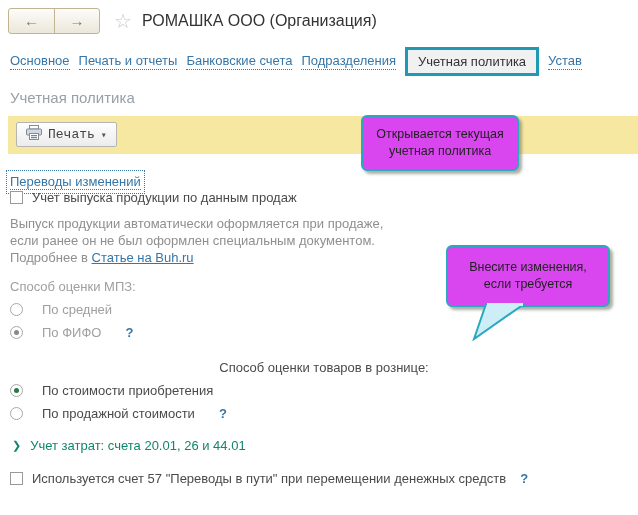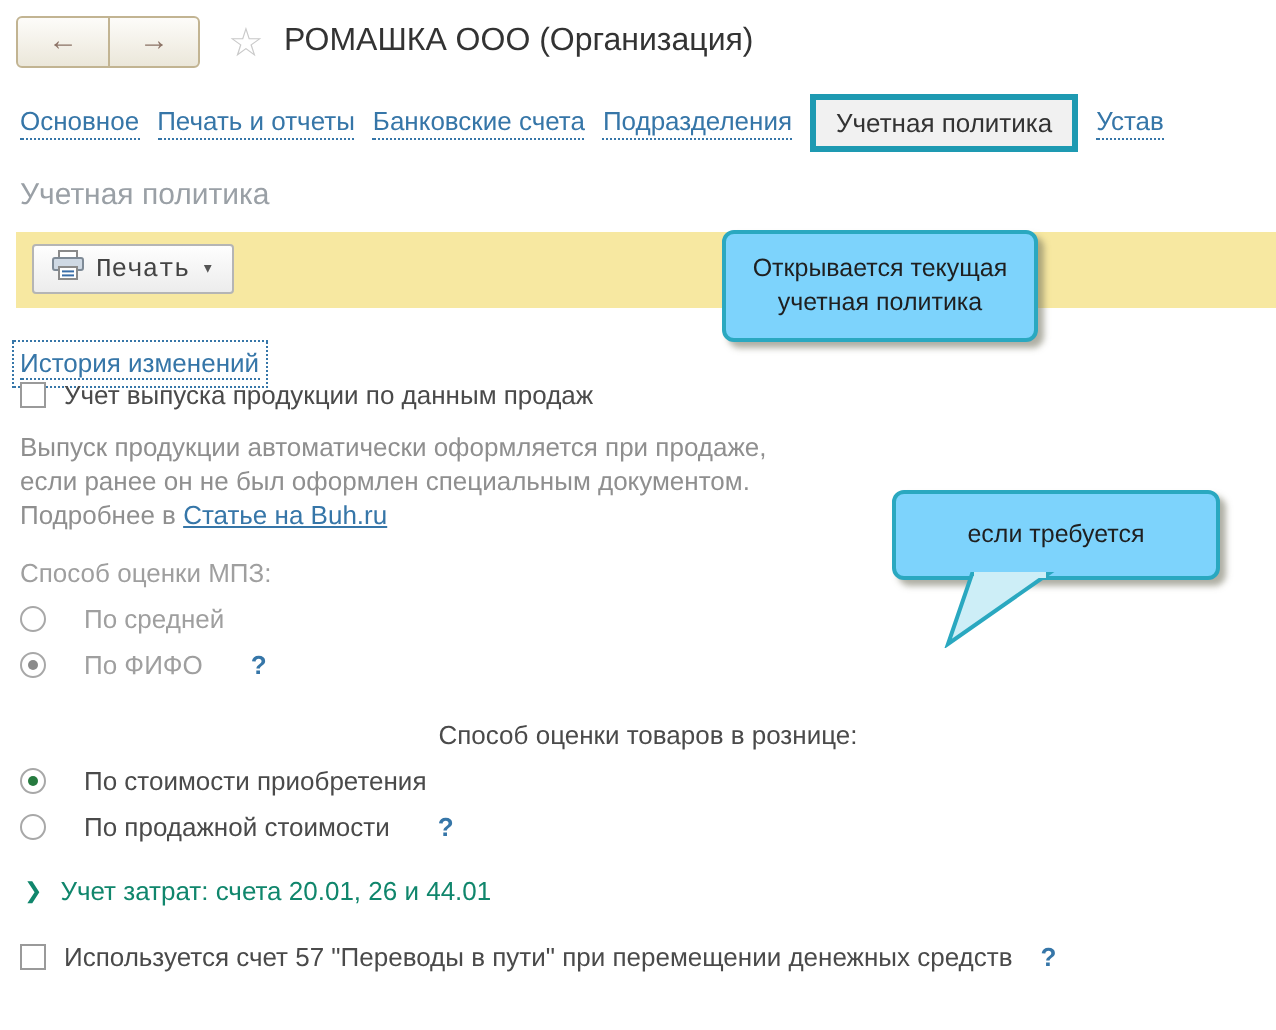--- a/index.html
+++ b/index.html
@@ -57,21 +57,21 @@
   .radio.sel-green::after { content:""; position:absolute; inset:3px; border-radius:50%; background:#267a3f; }
   .radio-row .lbl-gray { color:#9f9f9f; }
   .radio-row .lbl-dark { color:#4a4a4a; }
   .help { color:#3676a8; font-weight:bold; margin-left:5px; cursor:pointer; }
 
   
   .expander { margin:17px 0 0 12px; color:#10866c; cursor:pointer; display:flex; align-items:center; gap:9px; }
   .expander .chev { font-size:11px; }
 
   
-  .callout { position:absolute; background:#7dd3fc; border:2px solid #2aa8c0; border-radius:6px;
+  .callout { position:absolute; background:#d946ef; border:2px solid #2aa8c0; border-radius:6px;
     box-shadow:3px 3px 3px rgba(110,110,90,.55); text-align:center; color:#1f1f1f;
     font-size:12.5px; line-height:17px; z-index:6; }
   .callout-1 { left:361px; top:115px; width:158px; padding:9px 4px; }
   .callout-2 { left:446px; top:245px; width:164px; padding:12px 4px; }
   .tail { position:absolute; left:22px; top:100%; margin-top:-2px; z-index:7; }
 </style>
 </head>
 <body>
 
 <div class="app">
@@ -106,21 +106,21 @@
           <rect x="5" y="10.2" width="6" height="1" fill="#3a6ea8"></rect>
           <rect x="5" y="12.2" width="6" height="1" fill="#3a6ea8"></rect>
         </svg>
       </span>
       <span>Печать</span>
       <span class="caret">▾</span>
     </button>
   </div>
 
   <div class="history-wrap">
-    <a class="history-link">История изменений</a>
+    <a class="history-link">Переводы изменений</a>
   </div>
 
   <div class="check-row" style="">
     <span class="checkbox"></span>
     <span class="lbl">Учет выпуска продукции по данным продаж</span>
   </div>
 
   <div class="note">
     <div>Выпуск продукции автоматически оформляется при продаже,</div>
     <div>если ранее он не был оформлен специальным документом.</div>
@@ -159,20 +159,21 @@
     <span class="lbl">Используется счет 57 "Переводы в пути" при перемещении денежных средств</span>
     <span class="help">?</span>
   </div>
 
   <div class="callout callout-1">
     <div>Открывается текущая</div>
     <div>учетная политика</div>
   </div>
 
   <div class="callout callout-2">
+    <div>Внесите изменения,</div>
     <div>если требуется</div>
     <svg class="tail" width="70" height="38" viewBox="0 0 70 38">
       <polygon points="16,1 54,1 4,36" fill="#cdeef7" stroke="#2aa8c0" stroke-width="2"></polygon>
       <rect x="17" y="0" width="36" height="3" fill="#cdeef7"></rect>
     </svg>
   </div>
 
 </div>
 
 </body></html>

